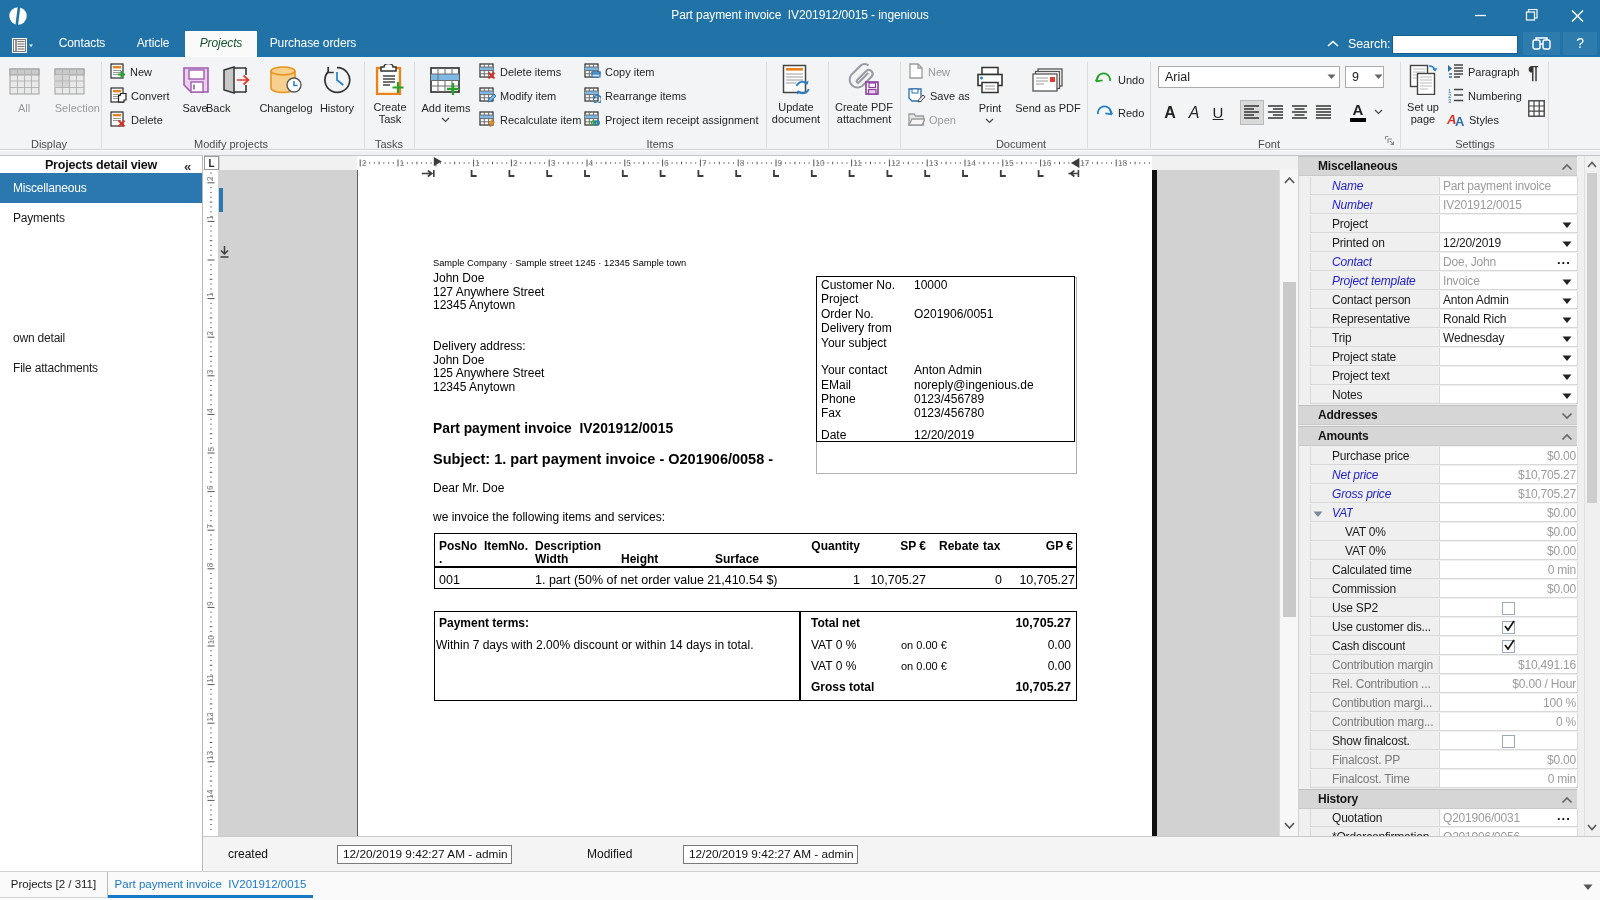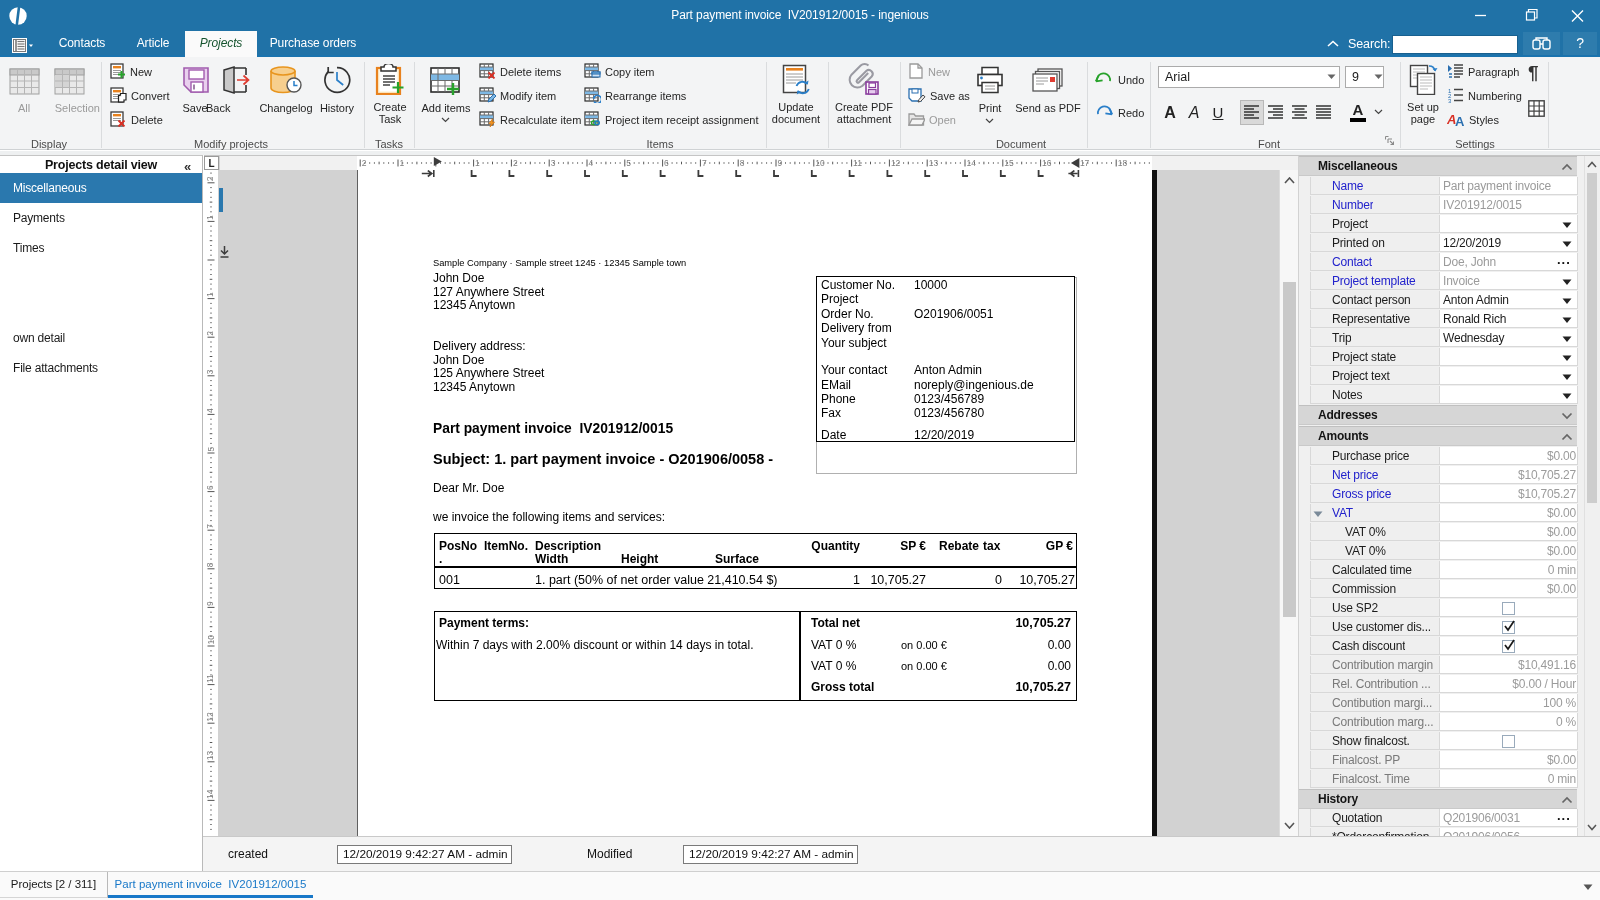--- a/index.html
+++ b/index.html
@@ -20,21 +20,21 @@
 .rlabel { position:absolute; top:81px; width:120px; text-align:center; font-size:11px; color:#4a4a4a; }
 .smbtn { position:absolute; height:17px; font-size:11px; color:#252525; white-space:nowrap; }
 .smbtn svg { vertical-align:-3px; margin-right:4px; }
 .gray { color:#9a9a9a; }
 #sidebar { left:0; top:155px; width:203px; height:716px; background:#fff; border-right:1px solid #b9b9b9; border-top:1px solid #c5c5c5; }
 .sbitem { position:absolute; left:0; width:202px; height:30px; line-height:30px; padding-left:13px; font-size:12px; letter-spacing:-0.2px; color:#1a1a1a; }
 .sbitem.sel { background:#2a78ae; color:#fff; }
 #docarea { left:204px; top:155px; width:1095px; height:681px; background:#d2d2d2; border-top:1px solid #c5c5c5; }
 #rpanel { left:1299px; top:155px; width:301px; height:681px; background:#f0f0f0; border-top:1px solid #c5c5c5; }
 .plabel { position:absolute; font-size:12px; letter-spacing:-0.2px; color:#1c1c1c; white-space:nowrap; overflow:hidden; }
-.pblue { color:#2222cc; }
+.pblue { color:#2222cc;font-style:italic; }
 .pgray-l { color:#7a7a7a; }
 .pval { position:absolute; font-size:12px; letter-spacing:-0.2px; color:#9b9b9b; white-space:nowrap; }
 .pvalb { position:absolute; font-size:12px; letter-spacing:-0.2px; color:#1c1c1c; white-space:nowrap; }
 .phead { position:absolute; left:0px; width:278px; background:#d6d6d6; border-top:1px solid #c0c0c0; border-bottom:1px solid #c9c9c9; font-weight:bold; font-size:12px; letter-spacing:-0.2px; color:#141414; }
 
 #createdrow { left:203px; top:836px; width:1397px; height:35px; background:#f4f4f4; border-top:1px solid #c9c9c9; }
 #tabbar { left:0; top:871px; width:1600px; height:29px; background:#fafafa; border-top:1px solid #cfcfcf; }
 
 .dt { position:absolute; font-size:12px; color:#000; white-space:nowrap; }
 .dtb { position:absolute; font-size:12px; font-weight:bold; color:#000; white-space:nowrap; }
@@ -363,21 +363,20 @@
 <div class="rlabel" style="left:1415px">Settings</div>
 <div class="rsep" style="left:1548px"></div>
 </div>
 
 <div class="abs" id="docarea"></div>
 <div class="abs" id="sidebar">
  <div style="position:absolute;left:0;top:2px;width:202px;text-align:center;font-weight:bold;font-size:12.5px;letter-spacing:-0.2px;color:#111">Projects detail view</div>
  <div style="position:absolute;left:184px;top:3px;font-size:13px;color:#333;font-weight:bold">«</div>
  <div class="sbitem sel" style="top:17px">Miscellaneous</div>
  <div class="sbitem" style="top:47px">Payments</div>
- <div class="sbitem" style="top:77px">Times</div>
  <div class="sbitem" style="top:167px">own detail</div>
  <div class="sbitem" style="top:197px">File attachments</div>
 </div>
 
 <div class="abs" style="left:204px;top:156px;width:15px;height:14px;background:#fff;border:1px solid #9a9a9a;font-size:10px;font-weight:bold;color:#222;text-align:center;line-height:13px">L</div>
 
 <div class="abs" id="hruler" style="left:220px;top:156px;width:1078px;height:14px;background:#f1f1f1">
     <svg style="position:absolute;left:0;top:0" width="1078" height="14" viewBox="0 0 1078 14">
 <rect x="137" y="0" width="795" height="14" fill="#ffffff"></rect>
 <line x1="140.2" y1="3.5" x2="140.2" y2="10.5" stroke="#555" stroke-width="1"></line>

